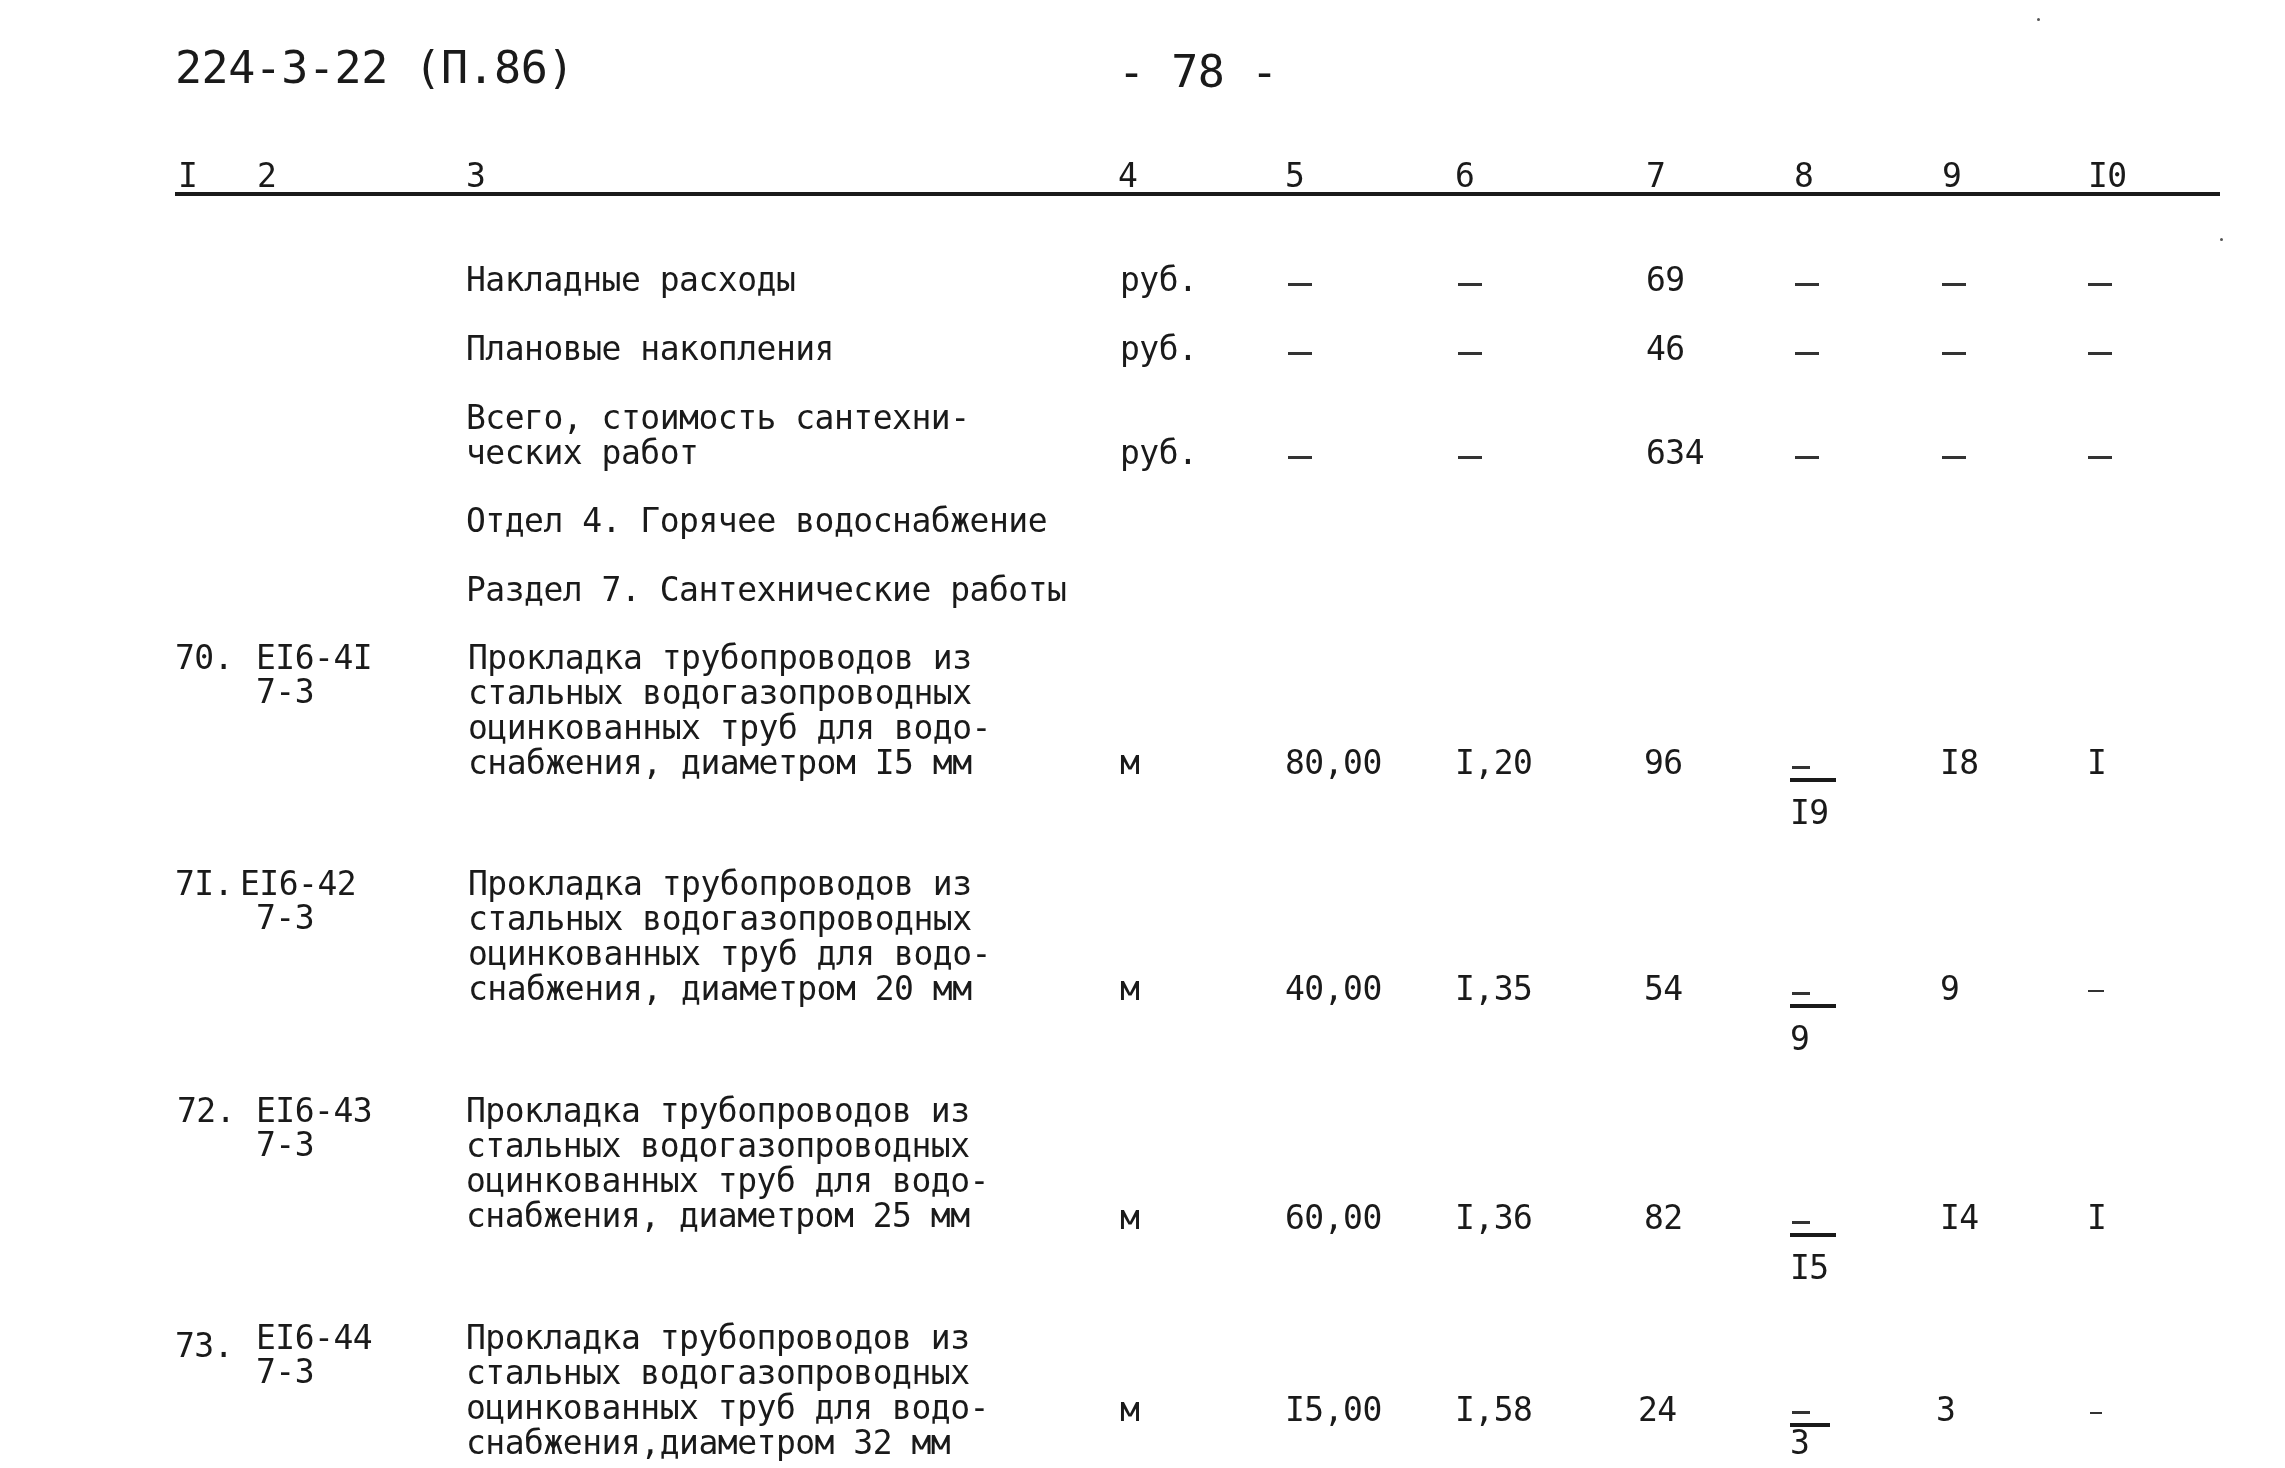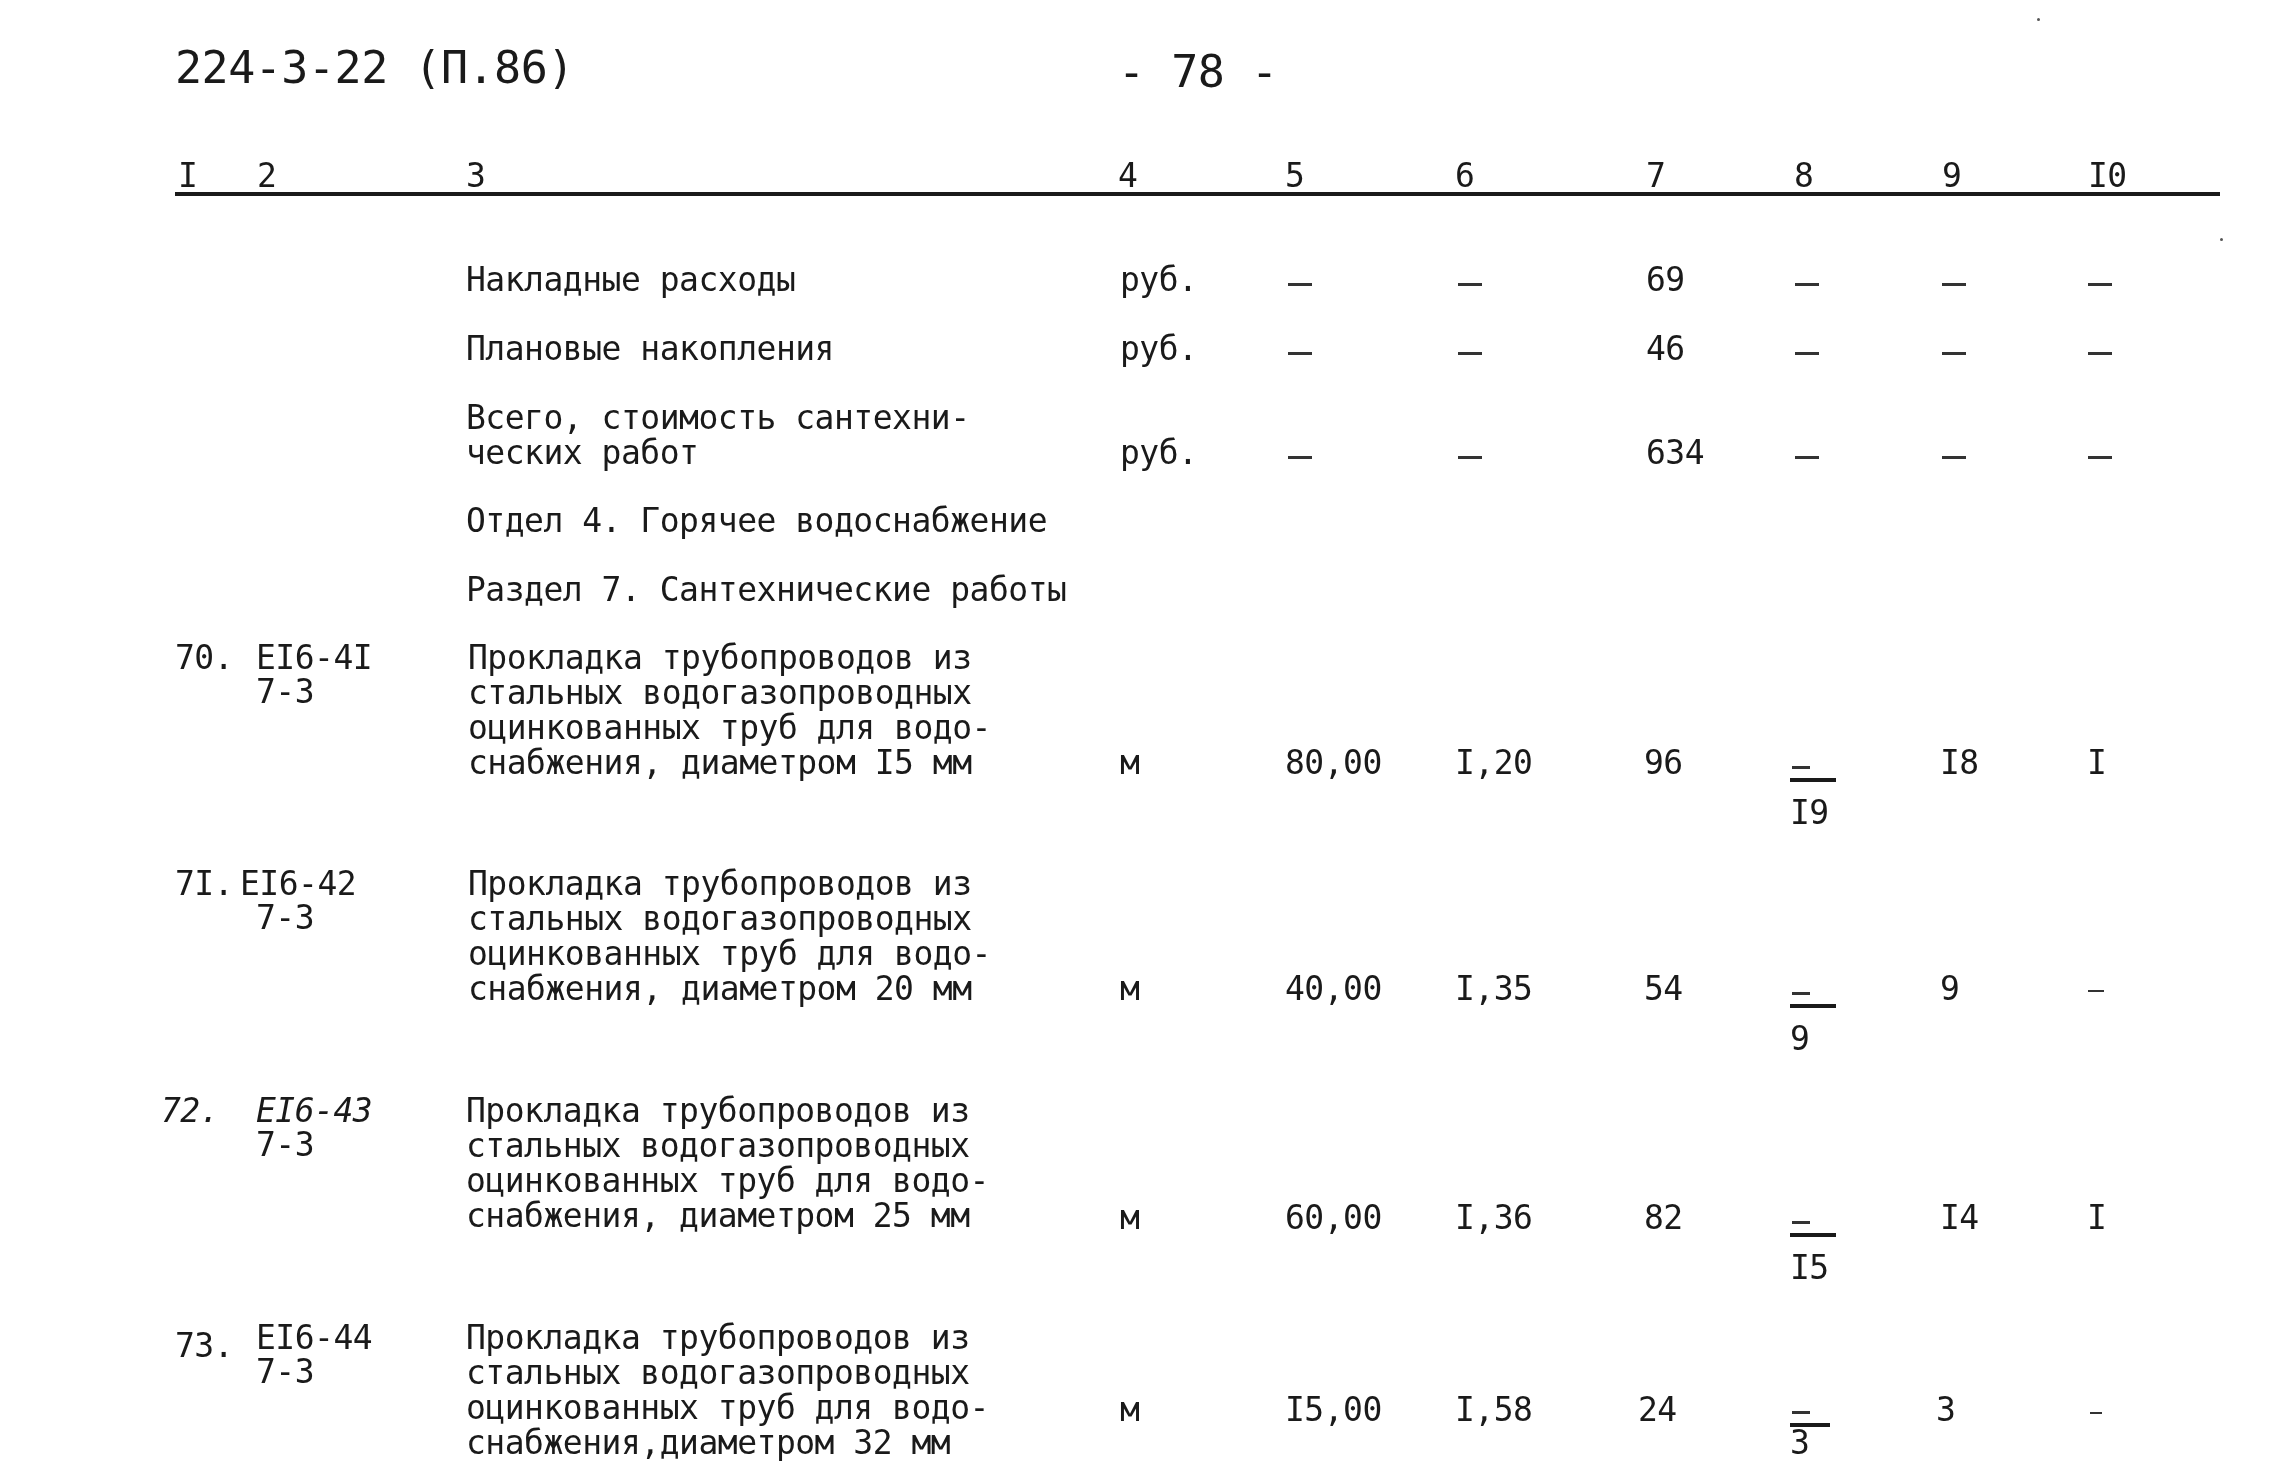--- a/index.html
+++ b/index.html
@@ -108,22 +108,22 @@
   <div class="frac" style="left:1790px;top:976px;">
     <div class="dash" style="left:2px;top:16px;width:18px;"></div>
     <div class="bar" style="top:28px;"></div>
     <div class="t" style="left:0;top:45px;">9</div>
   </div>
   <div class="t" style="left:1940px;top:971px;">9</div>
   <div class="dash" style="left:2088px;top:990px;width:16px;height:2px;"></div>
 </div>
 
 <div>
-  <div class="t" style="left:161px;top:1093px;font-style:italic;">72.</div>
-  <div class="t" style="left:256px;top:1093px;font-style:italic;">EI6-43</div>
+  <div class="t" style="left:177px;top:1093px;">72.</div>
+  <div class="t" style="left:256px;top:1093px;">EI6-43</div>
   <div class="t" style="left:256px;top:1127px;">7-3</div>
   <div class="t" style="left:466px;top:1093px;">Прокладка трубопроводов из</div>
   <div class="t" style="left:466px;top:1128px;">стальных водогазопроводных</div>
   <div class="t" style="left:466px;top:1163px;">оцинкованных труб для водо-</div>
   <div class="t" style="left:466px;top:1198px;">снабжения, диаметром 25 мм</div>
   <div class="t" style="left:1120px;top:1200px;">м</div>
   <div class="t" style="left:1285px;top:1200px;">60,00</div>
   <div class="t" style="left:1455px;top:1200px;">I,36</div>
   <div class="t" style="left:1644px;top:1200px;">82</div>
   <div class="frac" style="left:1790px;top:1205px;">

